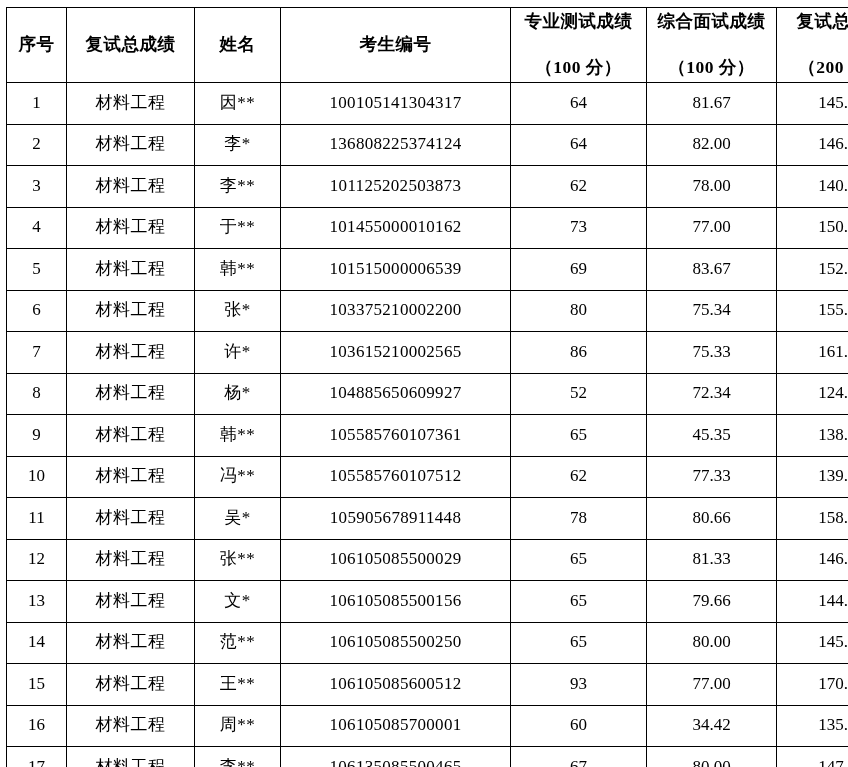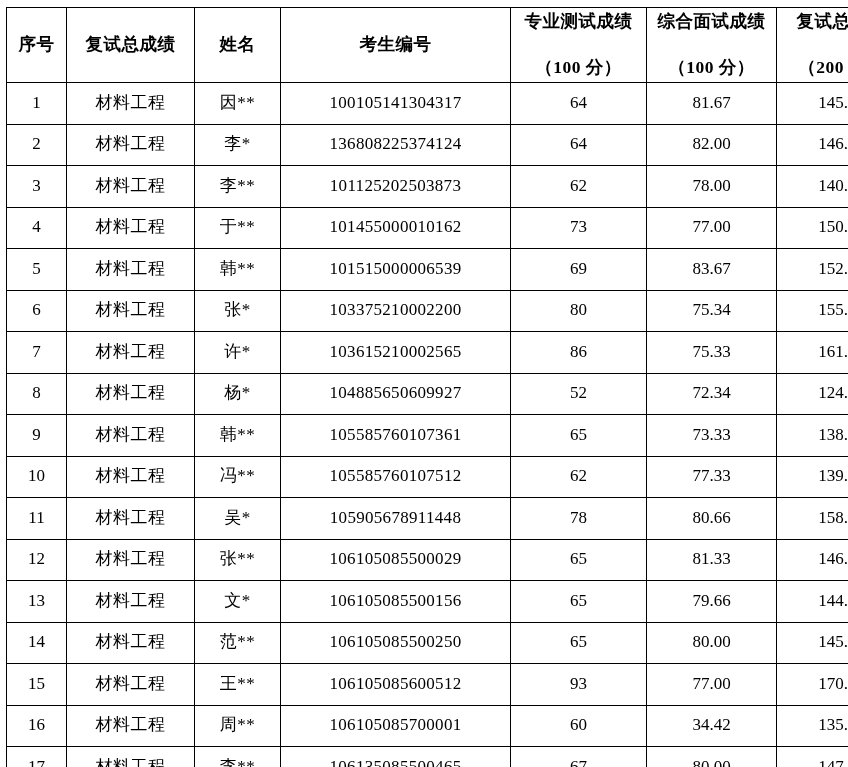--- a/index.html
+++ b/index.html
@@ -180,21 +180,21 @@
           <td class="cell-num">52</td>
           <td class="cell-num">72.34</td>
           <td class="cell-num">124.34</td>
         </tr>
         <tr>
           <td class="cell-idx">9</td>
           <td class="cell-major">材料工程</td>
           <td class="cell-name">韩**</td>
           <td class="cell-id">105585760107361</td>
           <td class="cell-num">65</td>
-          <td class="cell-num">73.33</td>
+          <td class="cell-num">45.35</td>
           <td class="cell-num">138.33</td>
         </tr>
         <tr>
           <td class="cell-idx">10</td>
           <td class="cell-major">材料工程</td>
           <td class="cell-name">冯**</td>
           <td class="cell-id">105585760107512</td>
           <td class="cell-num">62</td>
           <td class="cell-num">77.33</td>
           <td class="cell-num">139.33</td>

